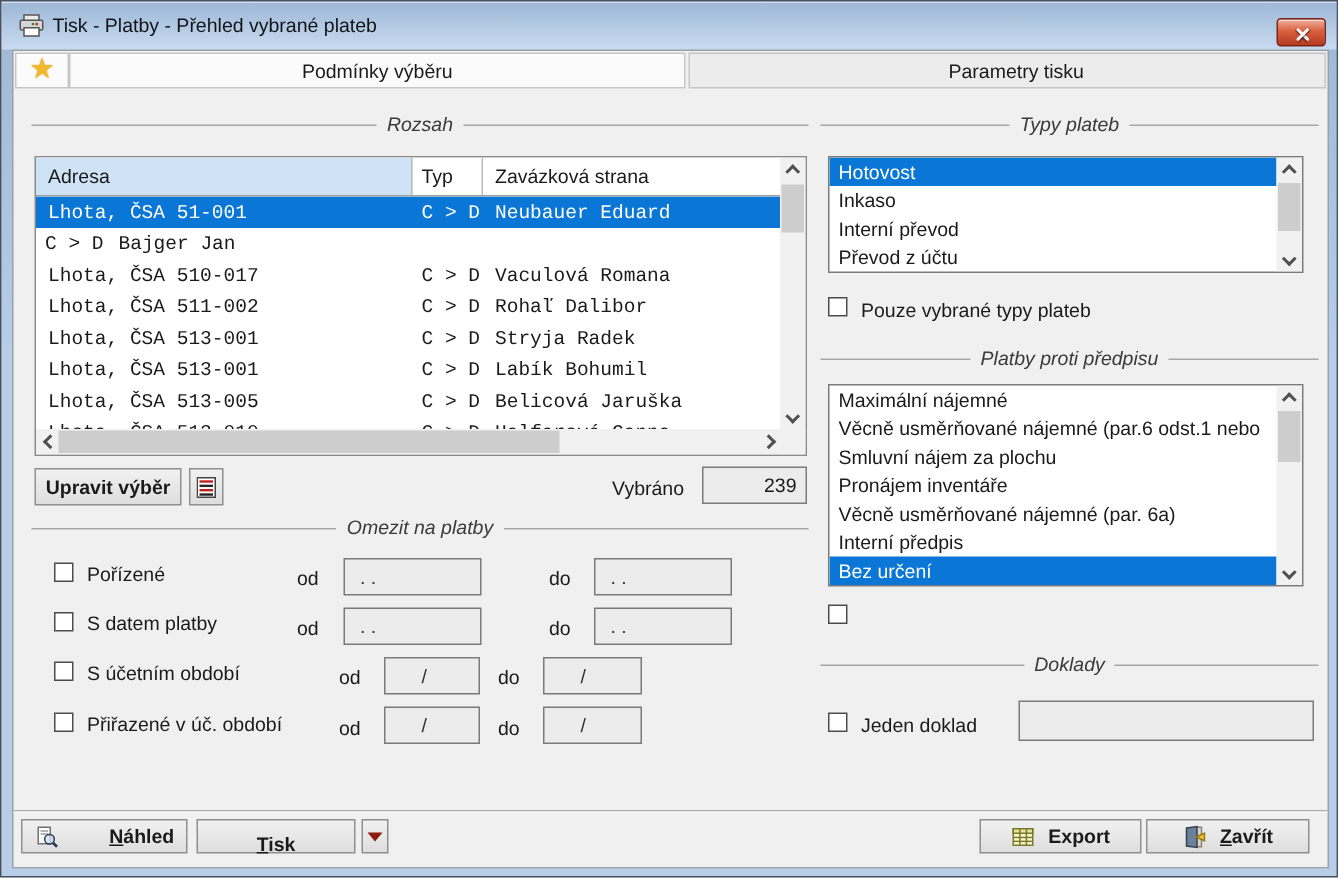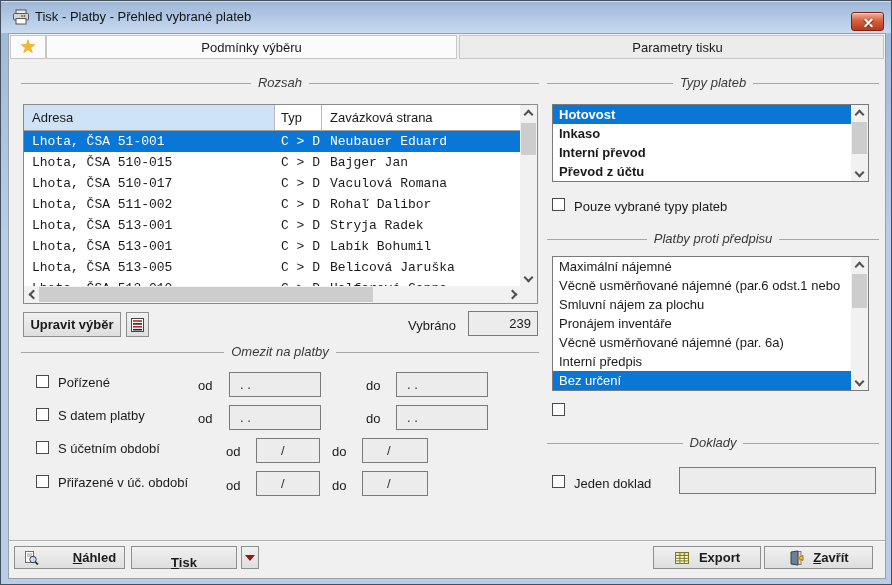--- a/index.html
+++ b/index.html
@@ -131,21 +131,20 @@
           <span>Zavázková strana</span>
         </div>
     </div>
     <div class="tbody">
       <div class="row sel">
         <div class="td c1">Lhota, ČSA 51-001</div>
         <div class="td c2">C &gt; D</div>
         <div class="td c3">Neubauer Eduard</div>
       </div>
       <div class="row">
-        <div class="td c1">Lhota, ČSA 510-015</div>
         <div class="td c2">C &gt; D</div>
         <div class="td c3">Bajger Jan</div>
       </div>
       <div class="row">
         <div class="td c1">Lhota, ČSA 510-017</div>
         <div class="td c2">C &gt; D</div>
         <div class="td c3">Vaculová Romana</div>
       </div>
       <div class="row">
         <div class="td c1">Lhota, ČSA 511-002</div>
@@ -230,21 +229,21 @@
   <div class="abs" style="left:57px;top:474px;">Přiřazené v úč. období</div>
   <div class="abs" style="left:225px;top:477px;">od</div>
   <div class="abs field" style="left:255px;top:470px;width:64px;height:25px;padding-left:24px;">/</div>
   <div class="abs" style="left:331px;top:477px;">do</div>
   <div class="abs field" style="left:361px;top:470px;width:66px;height:25px;padding-left:24px;">/</div>
 
   <div class="abs divider" style="left:546px;top:74px;width:332px;">
     <span>Typy plateb</span>
   </div>
 
-  <div class="abs listbox" style="left:551px;top:103px;width:317px;height:78px;font-weight:bold;">
+  <div class="abs listbox" style="left:551px;top:103px;width:317px;height:78px;">
     <div class="lb-items">
       <div class="lb-item sel">Hotovost</div>
       <div class="lb-item">Inkaso</div>
       <div class="lb-item">Interní převod</div>
       <div class="lb-item">Převod z účtu</div>
     </div>
     <div class="sb sb-v" style="height:76px;">
       <span class="chev up" style="left:5px;top:6px;"></span>
       <div class="thumb" style="left:1px;top:17px;width:15px;height:32px;"></div>
       <span class="chev down" style="left:5px;top:64px;"></span>

